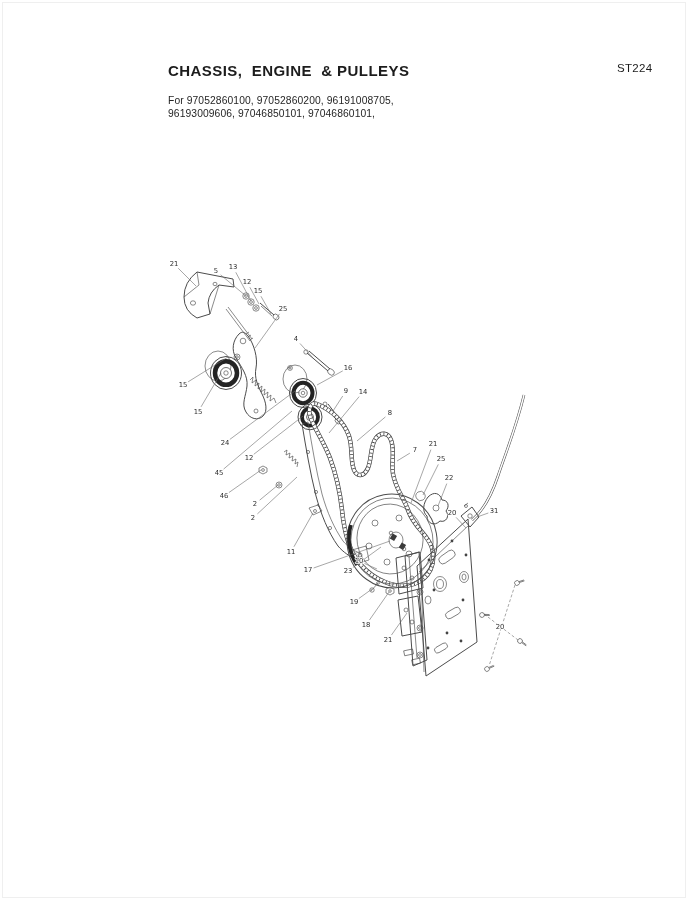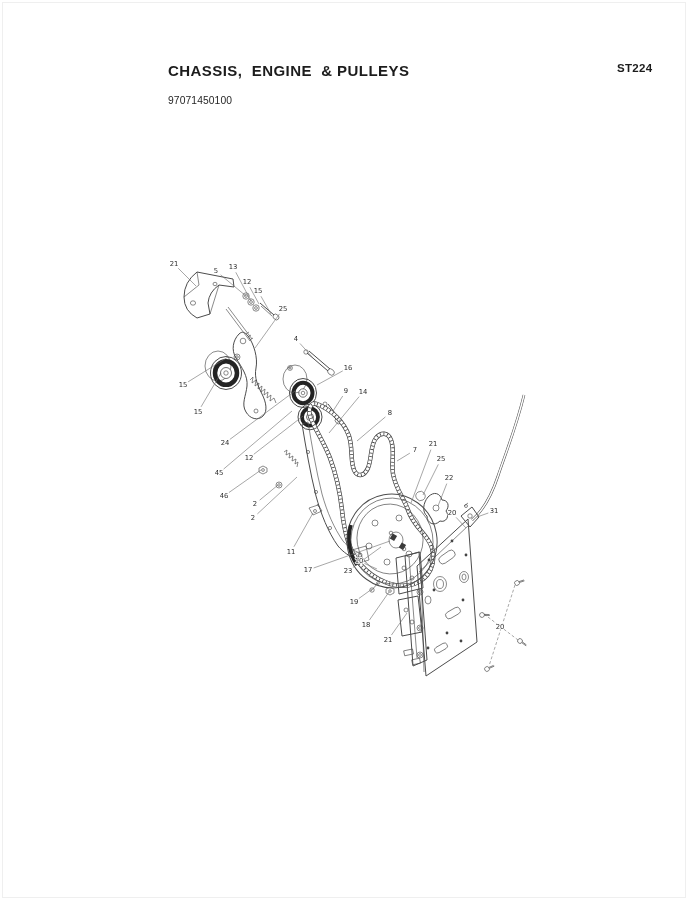--- a/index.html
+++ b/index.html
@@ -6,21 +6,21 @@
   body{
     width:688px;height:900px;position:relative;background:#ffffff;overflow:hidden;
     font-family:"Liberation Sans",sans-serif;
   }
   .page-frame{position:absolute;left:2px;top:2px;right:2px;bottom:2px;border:1px solid #efefef;pointer-events:none;}
   .header-title{
     position:absolute;left:168px;top:62px;font-size:15px;font-weight:bold;color:#1c1c1c;
     letter-spacing:.45px;white-space:pre;
   }
   .header-model{
-    position:absolute;left:617px;top:62px;font-size:11.5px;font-weight:bold;color:#1c1c1c;letter-spacing:.3px;
+    position:absolute;left:617px;top:62px;font-size:11.5px;font-weight:normal;color:#1c1c1c;letter-spacing:.3px;
   }
   .applicability{
     position:absolute;left:168px;top:95px;font-size:10.3px;color:#262626;line-height:12.9px;letter-spacing:.1px;
   }
   .applicability div{white-space:pre;}
   #diagram-svg{position:absolute;left:0;top:0;}
   .ln{fill:none;stroke:#4c4c4c;stroke-width:1;}
   .lt{fill:none;stroke:#4c4c4c;stroke-width:.65;}
   .dk{fill:none;stroke:#232323;}
   .wh{fill:#ffffff;}
@@ -33,21 +33,22 @@
 </style>
 </head>
 <body>
 
 <div class="page-frame"></div>
 
 <div class="header-title">CHASSIS,  ENGINE  &amp; PULLEYS</div>
 <div class="header-model">ST224</div>
 
 <div class="applicability">
-  <div>97071450100</div>
+  <div>For 97052860100, 97052860200, 96191008705,</div>
+  <div>96193009606, 97046850101, 97046860101,</div>
 </div>
 
 <svg id="diagram-svg" width="688" height="900" viewBox="0 0 688 900" xmlns="http://www.w3.org/2000/svg">
 
   <g>
     <path class="ln" d="M184,297 Q184,282 197,272 L233,279 L234,287 L219,285 Q209,292 208,303 L210,314 L197,318 Q184,311 184,297 Z"></path>
     <path class="lt" d="M197,272 L199,285 L184,297 M219,285 L210,314"></path>
     <ellipse class="lt" cx="193" cy="303" rx="2.6" ry="2.2"></ellipse>
     <ellipse class="lt" cx="215" cy="284" rx="2" ry="1.7"></ellipse>
   </g>

